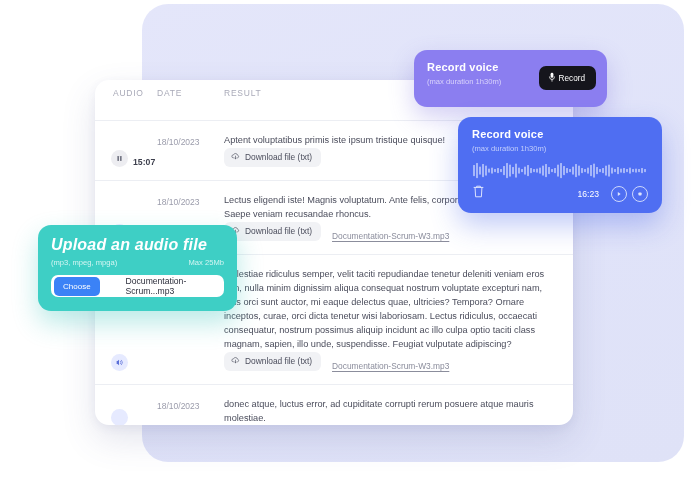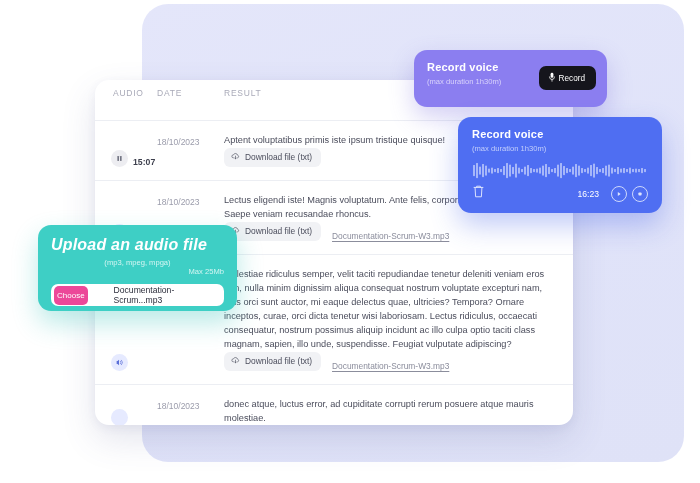--- a/index.html
+++ b/index.html
@@ -94,30 +94,30 @@
     display:flex;align-items:center;justify-content:center;margin-left:5px;cursor:pointer;}
 
   
   .teal-card{
     position:absolute;left:38px;top:225px;width:199px;height:86px;
     background:#3ecfc5;border-radius:13px;
     box-shadow:0 12px 26px rgba(40,190,180,.32);
     padding:11px 13px;box-sizing:border-box;
   }
   .tc-title{font-size:16px;font-weight:700;color:#ffffff;letter-spacing:.2px;font-style:italic;}
-  .tc-meta{display:flex;align-items:center;margin-top:4px;flex-direction:column;}
+  .tc-meta{display:flex;align-items:center;margin-top:4px;}
   .tc-sub{font-size:7.6px;color:#d3f5f2;}
   .tc-max{margin-left:auto;font-size:7.6px;color:#d3f5f2;}
   .file-input{
     margin-top:8px;background:#ffffff;border-radius:7px;height:22px;
     display:flex;align-items:center;padding:0 3px;
   }
   .choose-btn{
-    background:#ec4899;border:none;border-radius:5px;color:#fff;
-    font-size:8px;font-family:inherit;padding:5px 3px;cursor:pointer;
+    background:#3b82f6;border:none;border-radius:5px;color:#fff;
+    font-size:8px;font-family:inherit;padding:5px 9px;cursor:pointer;
   }
   .file-name{font-size:8.6px;color:#2d2f3c;padding-left:26px;}
 </style>
 </head>
 <body>
 
 <div class="stage">
 
   <div class="backdrop"></div>
 

